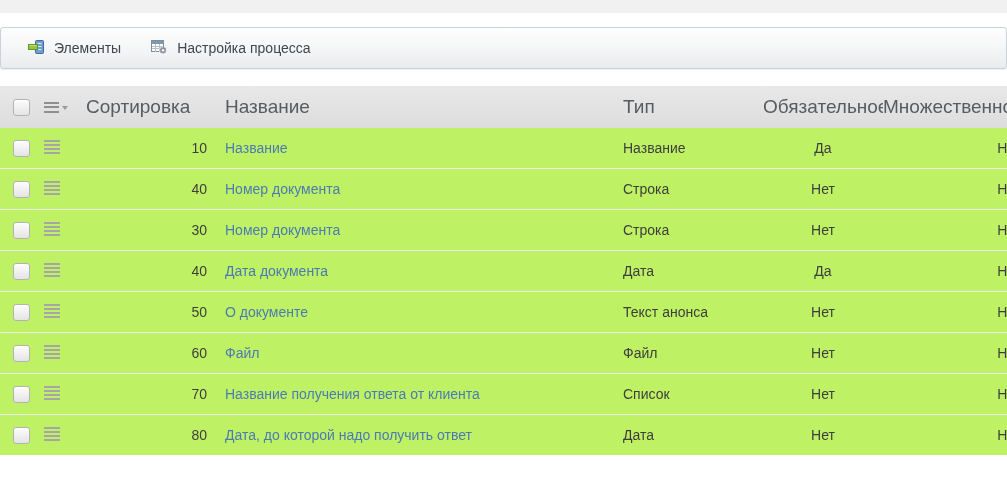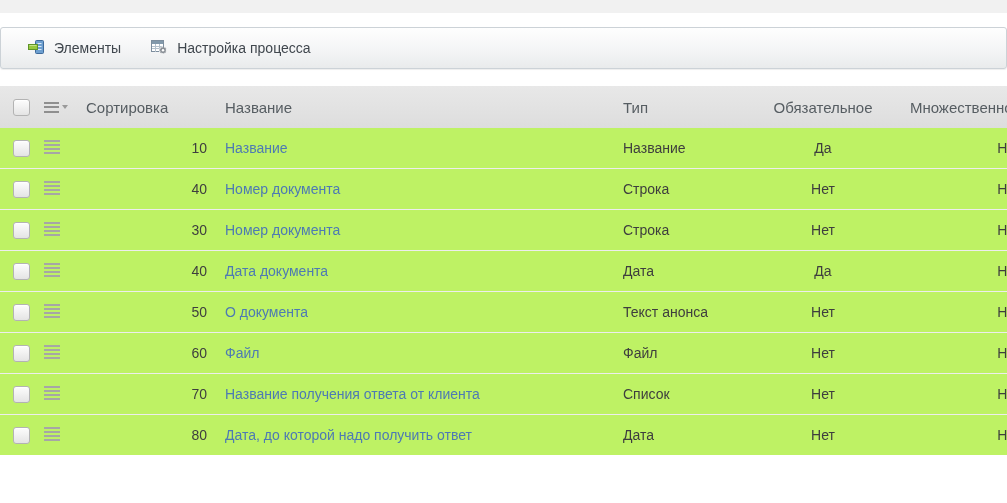--- a/index.html
+++ b/index.html
@@ -19,21 +19,21 @@
     display:flex;align-items:center;padding-left:12px;box-sizing:border-box;}
   .tb-btn{display:flex;align-items:center;gap:9px;padding:0 15px;height:100%;cursor:pointer;
     font-size:14px;color:#40474e;white-space:nowrap;}
   .tb-btn svg{flex:0 0 auto;}
 
   
   .grid-wrap{margin-top:17px;}
   table.grid{width:1007px;border-collapse:collapse;table-layout:fixed;}
   .grid th,.grid td{padding:0;font-weight:normal;vertical-align:middle;overflow:hidden;white-space:nowrap;}
   .grid thead th{height:42px;background:linear-gradient(180deg,#e8e8e8,#dddddd);
-    font-size:15px;color:#565d62;text-align:left;}
+    font-size:19px;color:#565d62;text-align:left;}
   .grid tbody td{height:40px;border-top:1px solid #ededed;font-size:14px;color:#3e3e3e;background:#bef264;}
   .grid tbody tr:first-child td{border-top:none;}
 
   .c-cb{width:44px;}   .c-cb-inner{padding-left:13px;}
   .c-menu{width:42px;}
   .c-sort{width:125px;text-align:right;padding-right:4px !important;color:#464646;}
   .c-name{width:398px;padding-left:14px !important;}
   .c-type{width:140px;}
   .c-req{width:120px;text-align:center !important;}
   .c-mult{width:138px;text-align:right !important;padding-right:10px !important;}
@@ -156,21 +156,21 @@
     <td class="c-req">Да</td>
     <td class="c-mult">Нет</td>
   </tr>
 
   <tr>
     <td class="c-cb">
               <div class="c-cb-inner"><span class="cb"></span></div>
             </td>
     <td class="c-menu"><span class="drag"></span></td>
     <td class="c-sort">50</td>
-    <td class="c-name"><a href="#" class="lnk">О документа</a></td>
+    <td class="c-name"><a href="#" class="lnk">О документе</a></td>
     <td class="c-type">Текст анонса</td>
     <td class="c-req">Нет</td>
     <td class="c-mult">Нет</td>
   </tr>
 
   <tr>
     <td class="c-cb">
               <div class="c-cb-inner"><span class="cb"></span></div>
             </td>
     <td class="c-menu"><span class="drag"></span></td>

